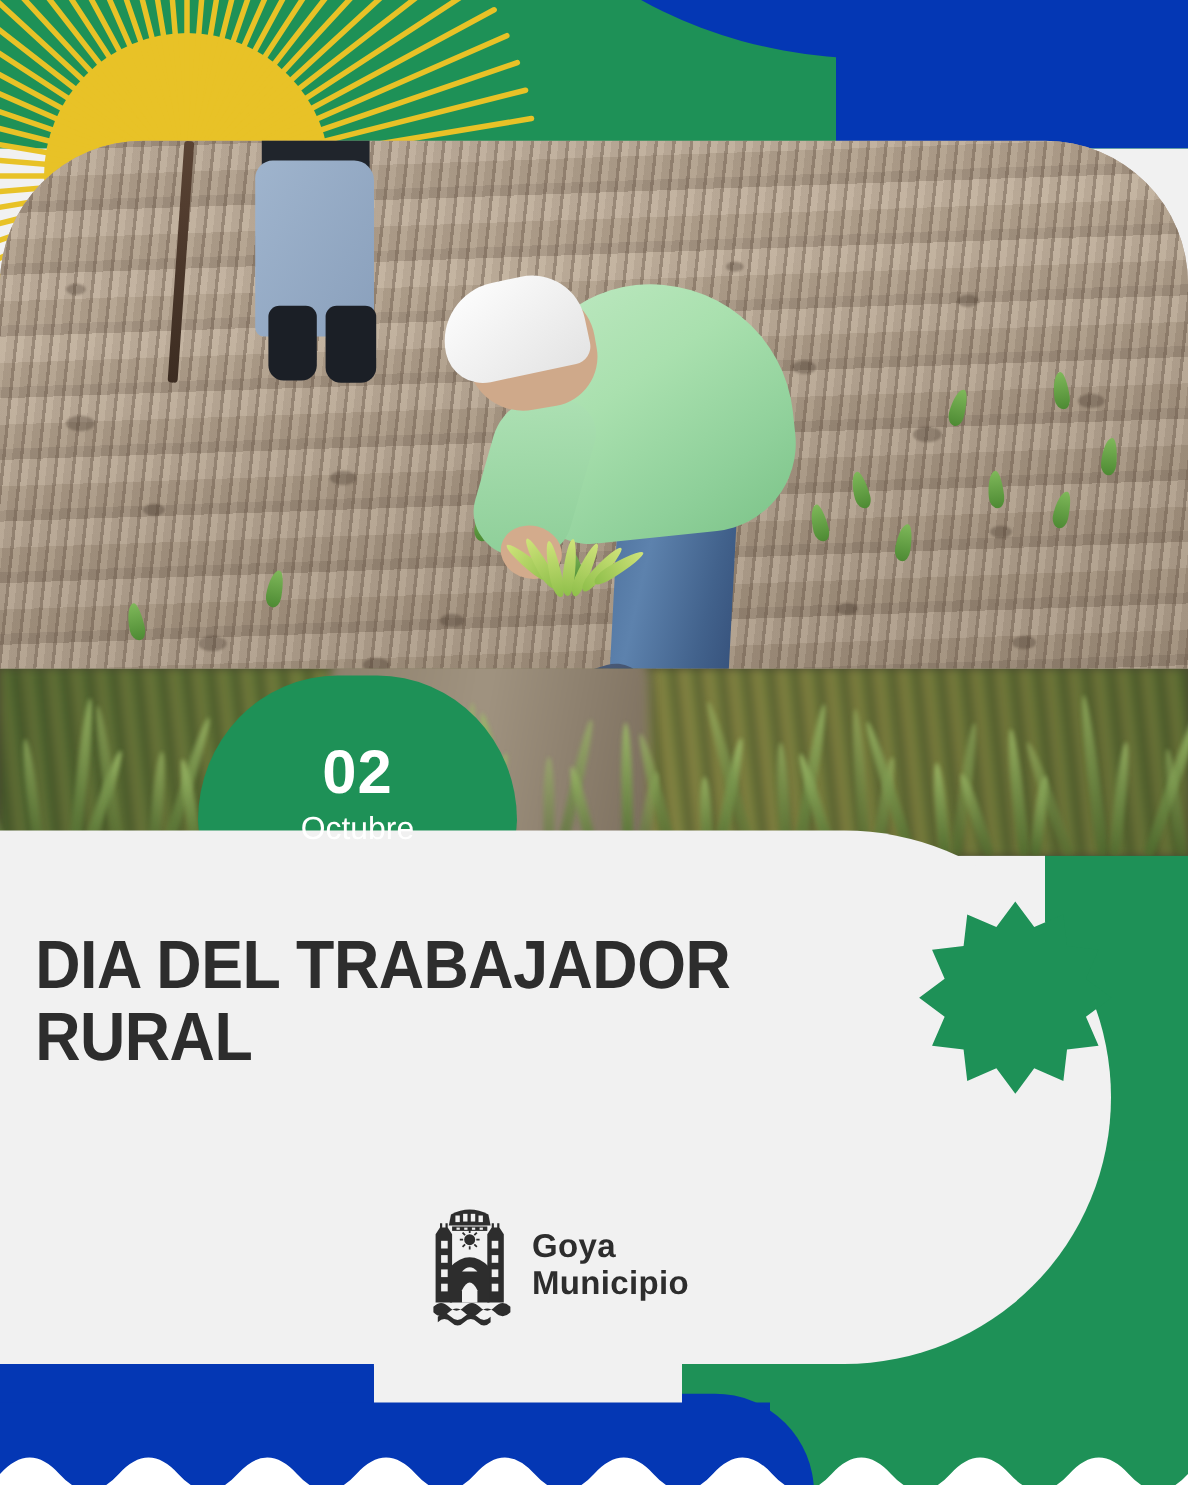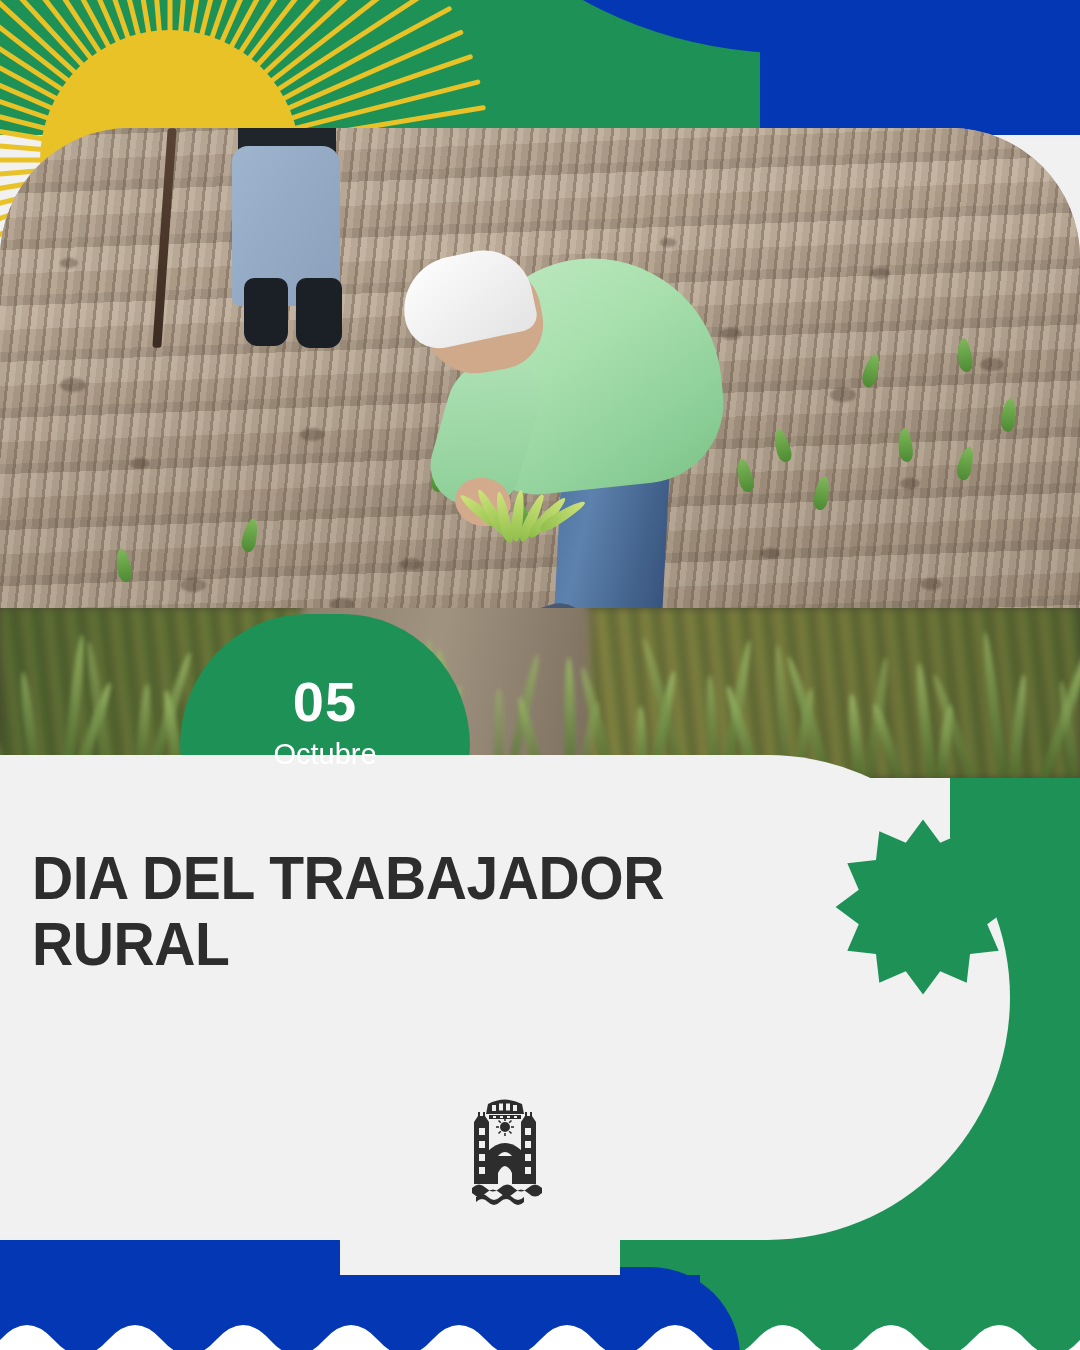--- a/index.html
+++ b/index.html
@@ -574,21 +574,21 @@
       <div class="ray" style="transform: translateX(-50%) rotate(336.316deg);"></div>
       <div class="ray" style="transform: translateX(-50%) rotate(341.053deg);"></div>
       <div class="ray" style="transform: translateX(-50%) rotate(345.789deg);"></div>
       <div class="ray" style="transform: translateX(-50%) rotate(350.526deg);"></div>
       <div class="ray" style="transform: translateX(-50%) rotate(355.263deg);"></div>
     </div>
 
   <div class="date-tail"></div>
   <div class="date-drop"></div>
   <div class="date-inner">
-    <div class="date-day">05</div>
+    <div class="date-day">02</div>
     <div class="date-month">Octubre</div>
   </div>
 
   <div class="card"></div>
 
   <svg class="badge-star" viewBox="0 0 200 200">
     <path id="starPath" fill="#1E9157" d="M100.00 8.00L118.12 32.39L146.00 20.33L149.50 50.50L179.67 54.00L167.61 81.88L192.00 100.00L167.61 118.12L179.67 146.00L149.50 149.50L146.00 179.67L118.12 167.61L100.00 192.00L81.88 167.61L54.00 179.67L50.50 149.50L20.33 146.00L32.39 118.12L8.00 100.00L32.39 81.88L20.33 54.00L50.50 50.50L54.00 20.33L81.88 32.39Z"></path>
   </svg>
 
   <div class="title">
@@ -643,20 +643,24 @@
             <rect x="63" y="60" width="6" height="7"></rect>
             <rect x="63" y="73" width="6" height="7"></rect>
             <path d="M36 62 q7 -8 14 0 z"></path>
             <path d="M36 79 q7 -14 14 0 l0 11 l-14 0 z"></path>
           </g>
 
           <path d="M10 94 q7 -7 14 0 t14 0 t14 0 t14 0 t14 0 l0 5 q-7 7 -14 0 t-14 0 t-14 0 t-14 0 t-14 0 z"></path>
           <path d="M14 103 q6 -6 12 0 t12 0 t12 0 t12 0 l0 5 q-6 6 -12 0 t-12 0 t-12 0 t-12 0 z"></path>
         </g>
       </svg>
+      <div class="goya-text">
+        <div>Goya</div>
+        <div>Municipio</div>
+      </div>
     </div>
 
 
   </div>
 
   <svg class="scallop" viewBox="0 0 1080 62" preserveAspectRatio="none">
     <path id="scallopPath" fill="#FFFFFF" d="M0 62 L0 52 q27 -30 54 0 q27 30 54 0 q27 -30 54 0 q27 30 54 0 q27 -30 54 0 q27 30 54 0 q27 -30 54 0 q27 30 54 0 q27 -30 54 0 q27 30 54 0 q27 -30 54 0 q27 30 54 0 q27 -30 54 0 q27 30 54 0 q27 -30 54 0 q27 30 54 0 q27 -30 54 0 q27 30 54 0 q27 -30 54 0 q27 30 54 0 L1080 62 Z"></path>
   </svg>
 
 </div>

